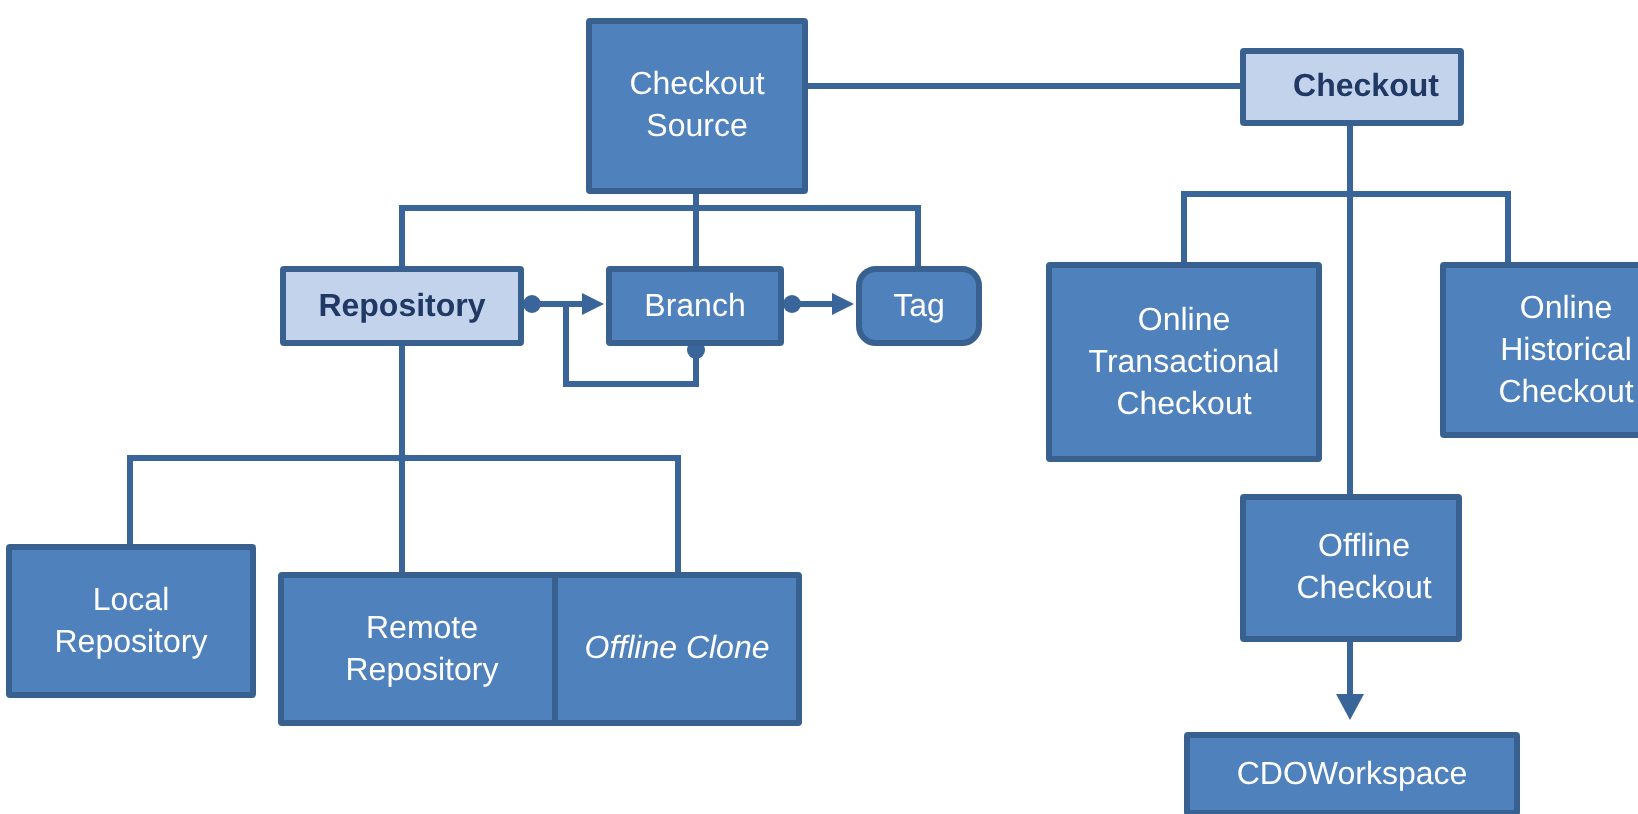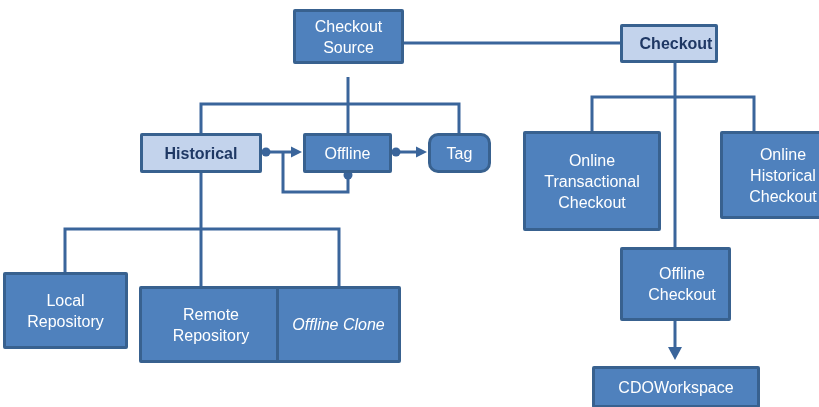--- a/index.html
+++ b/index.html
@@ -50,22 +50,22 @@
     border: 3px solid var(--node-border, #38618f);
     color: var(--node-text, #ffffff);
   }
   .node.light {
     background: var(--highlight-fill, #c3d3ec);
     border: 3px solid var(--node-border, #38618f);
     color: var(--highlight-text, #1f3864);
     font-weight: bold;
   }
   
-  .n-checkout-source      { left: 293px; top:   9px; width: 111px; height: 55px; }
-  .n-checkout             { left: 620px; top:  24px; width: 98px; height: 39px; padding-left: 17px; }
+  .n-checkout-source      { left: 293px; top:   9px; width: 111px; height: 88px; }
+  .n-checkout             { left: 620px; top:  24px; width: 112px; height: 39px; padding-left: 17px; }
   .n-repository           { left: 140px; top: 133px; width: 122px; height: 40px; }
   .n-branch               { left: 303px; top: 133px; width:  89px; height: 40px; }
   .n-tag                  { left: 428px; top: 133px; width:  63px; height: 40px; border-radius: 10px; }
   .n-online-transactional { left: 523px; top: 131px; width: 138px; height: 100px; }
   .n-online-historical    { left: 692px; top: 131px; width: 126px; height: 88px; margin-left: 28px; }
   .n-offline-checkout     { left: 620px; top: 247px; width: 111px; height: 74px; padding-left: 16px; }
   .n-cdo-workspace        { left: 592px; top: 366px; width: 168px; height: 42px; }
   .n-local-repository     { left:   3px; top: 272px; width: 125px; height: 77px; }
   .n-remote-repository    { left: 139px; top: 286px; width: 144px; height: 77px; }
   .n-offline-clone        { left: 276px; top: 286px; width: 125px; height: 77px; font-style: italic; }
@@ -116,23 +116,23 @@
     <g>
       <path d="M201 172 V286"></path>
       <path d="M65 286 V229 H339 V286"></path>
     </g>
   </svg>
 
   <div class="node solid n-checkout-source">Checkout Source</div>
 
   <div class="node light n-checkout">Checkout</div>
 
-  <div class="node light n-repository">Historical</div>
+  <div class="node light n-repository">Repository</div>
 
-  <div class="node solid n-branch">Offline</div>
+  <div class="node solid n-branch">Branch</div>
 
   <div class="node solid n-tag">Tag</div>
 
   <div class="node solid n-online-transactional">Online Transactional Checkout</div>
 
   <div class="node solid n-online-historical">Online Historical Checkout</div>
 
   <div class="node solid n-offline-checkout">Offline Checkout</div>
 
   <div class="node solid n-cdo-workspace">CDOWorkspace</div>

